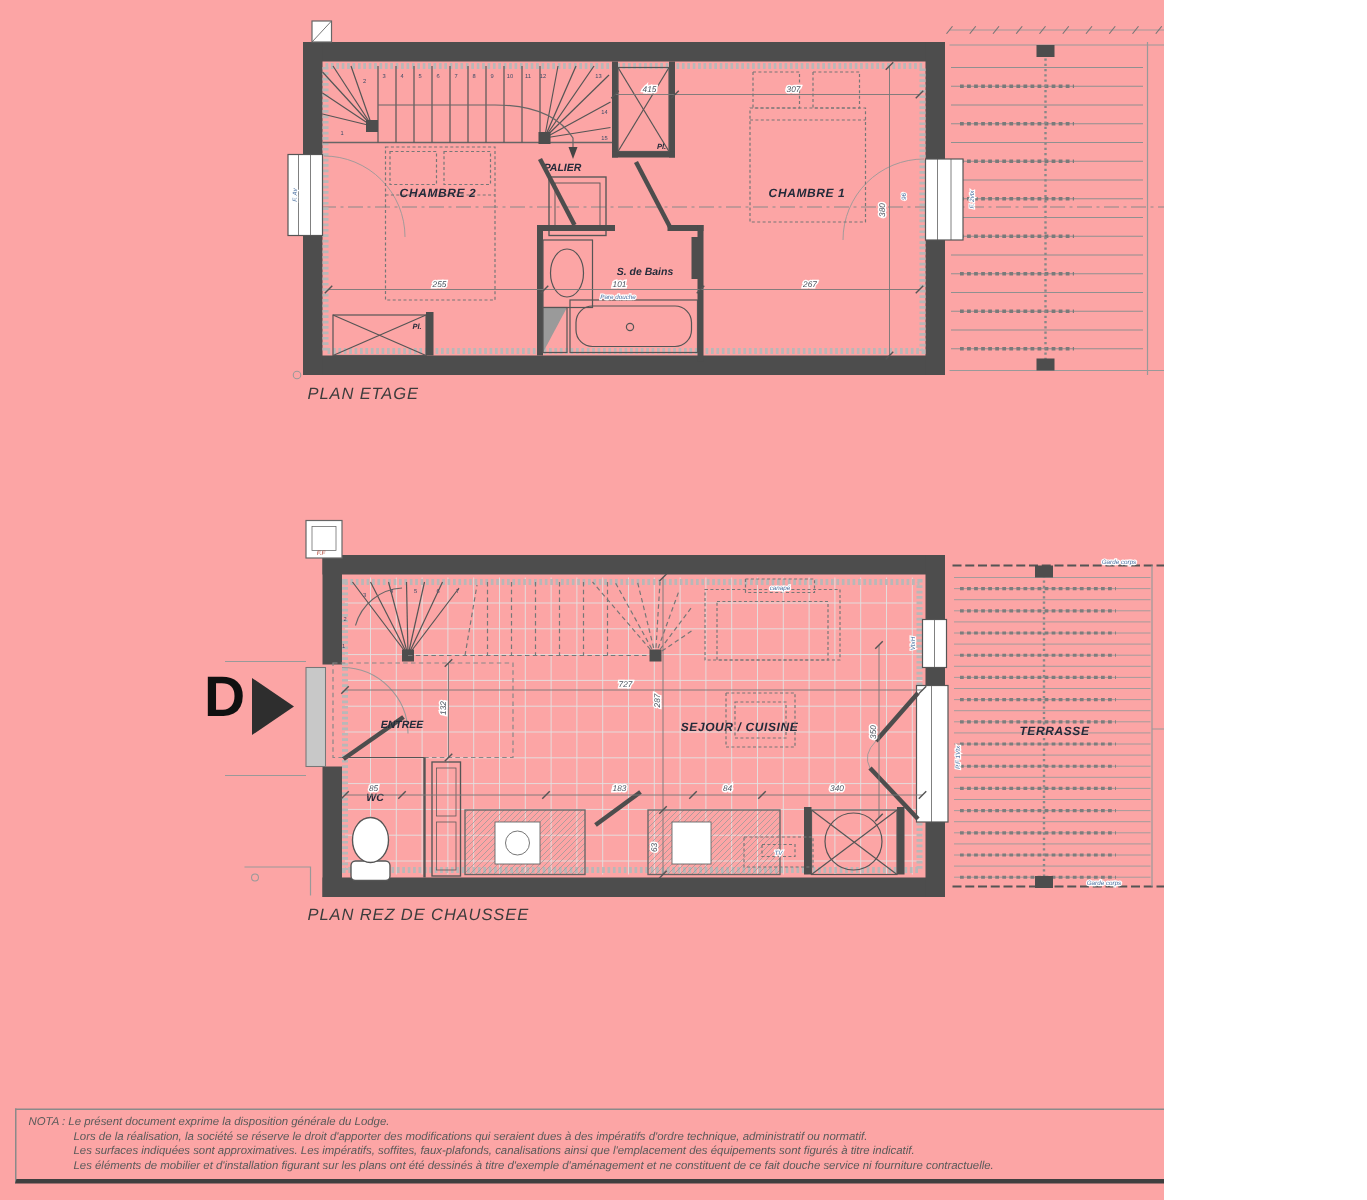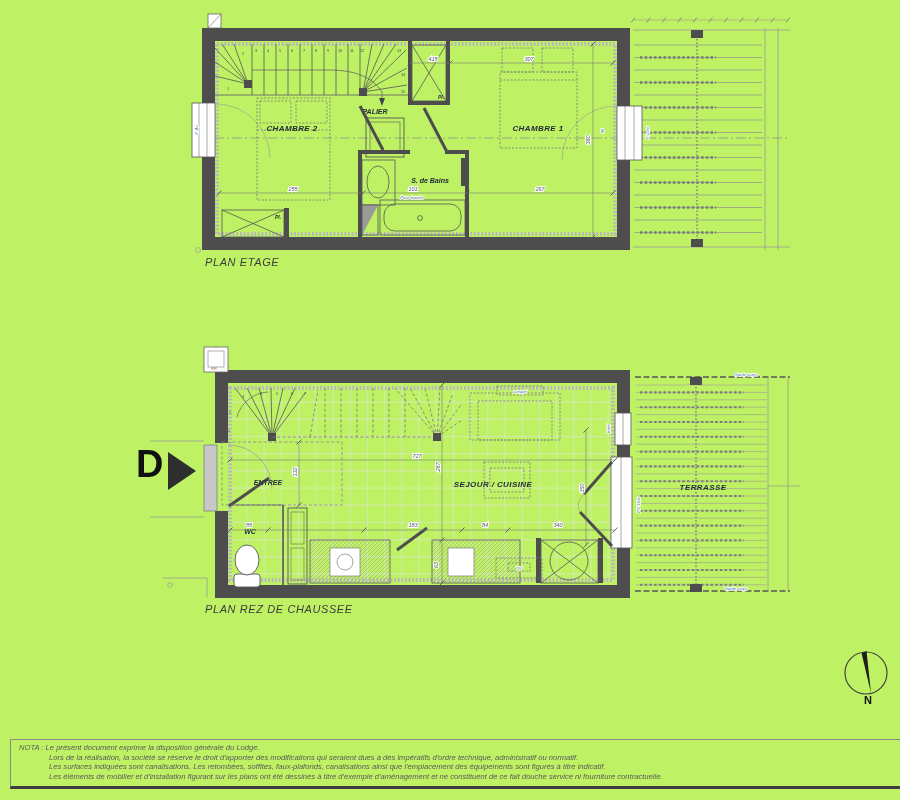--- a/index.html
+++ b/index.html
@@ -1,16 +1,16 @@
 <!DOCTYPE html>
 <html><head>
 <meta charset="utf-8">
 <style>
   html,body{margin:0;padding:0;background:#fff;}
-  .page{position:relative;width:900px;height:800px;background:#bef264;overflow:hidden;
+  .page{position:relative;width:776px;height:800px;background:#fca5a5;overflow:hidden;
         font-family:"Liberation Sans",sans-serif;}
   svg{position:absolute;left:0;top:0;}
   
   .title{font:italic 11px "Liberation Sans",sans-serif; fill:#3c3c3c; letter-spacing:.6px;}
   .room{font:italic bold 8px "Liberation Sans",sans-serif; fill:#242b3a; letter-spacing:.4px; text-anchor:middle;}
   .room-sm{font:italic bold 7px "Liberation Sans",sans-serif; fill:#242b3a; text-anchor:middle;}
   .pl{font:italic bold 5px "Liberation Sans",sans-serif; fill:#242b3a; text-anchor:middle;}
   .dim{font:italic 5.5px "Liberation Sans",sans-serif; fill:#4e5560; text-anchor:middle;
        paint-order:stroke; stroke:#ffffff; stroke-width:2px;}
   .tiny{font:italic 4.2px "Liberation Sans",sans-serif; fill:#4a6f9f; text-anchor:middle;
@@ -516,17 +516,17 @@
     <circle cx="866" cy="673" r="21" fill="none" stroke="#444" stroke-width="1.2"></circle>
     <polygon points="861.5,653 866.5,651 871,693" fill="#1e1e1e"></polygon>
     <text class="north" x="868" y="704">N</text>
   </g>
 </svg>
 
   <div class="nota">
     <div>
         <div class="nota-line">NOTA : Le présent document exprime la disposition générale du Lodge.</div>
         <div class="nota-line indent">Lors de la réalisation, la société se réserve le droit d'apporter des modifications qui seraient dues à des impératifs d'ordre technique, administratif ou normatif.</div>
-        <div class="nota-line indent">Les surfaces indiquées sont canalisations. Les retombées, soffites, faux-plafonds, canalisations ainsi que l'emplacement des équipements sont figurés à titre indicatif.</div>
+        <div class="nota-line indent">Les surfaces indiquées sont approximatives. Les impératifs, soffites, faux-plafonds, canalisations ainsi que l'emplacement des équipements sont figurés à titre indicatif.</div>
         <div class="nota-line indent">Les éléments de mobilier et d'installation figurant sur les plans ont été dessinés à titre d'exemple d'aménagement et ne constituent de ce fait douche service ni fourniture contractuelle.</div>
       </div>
   </div>
 </div>
 
 </body></html>

